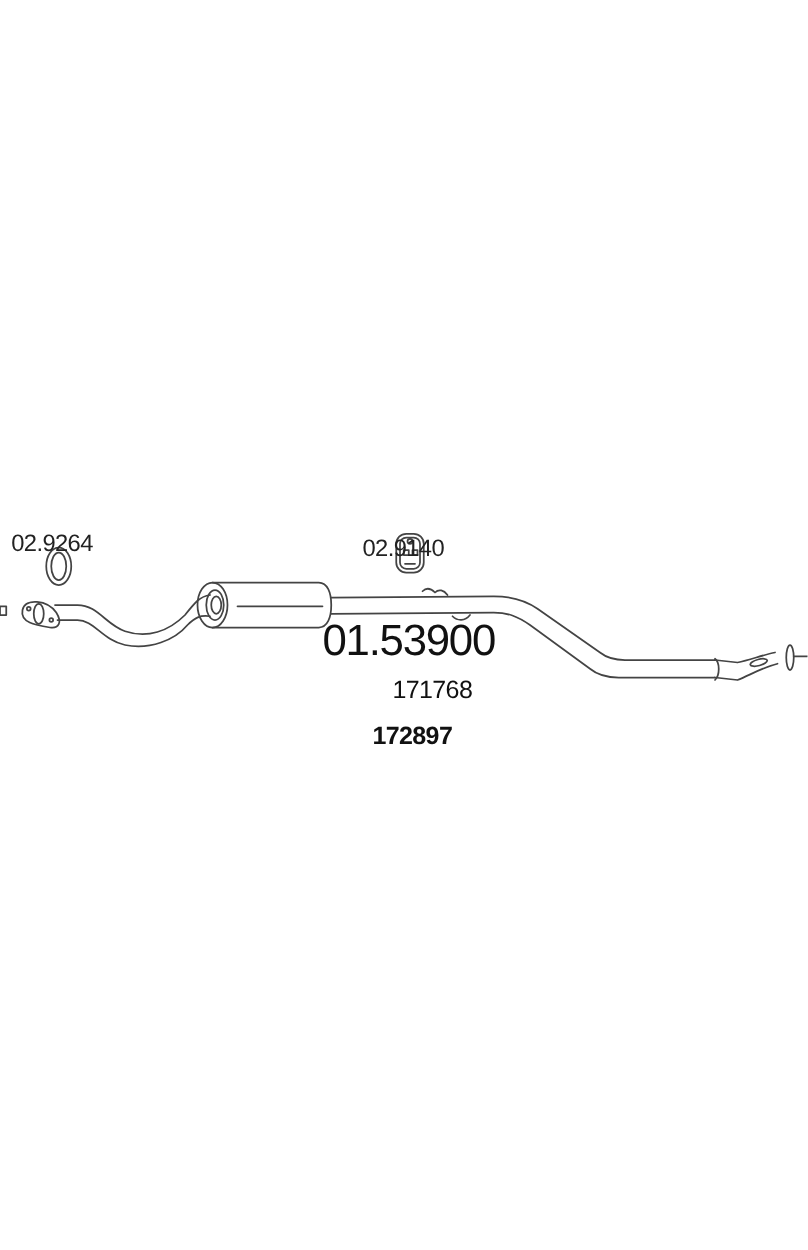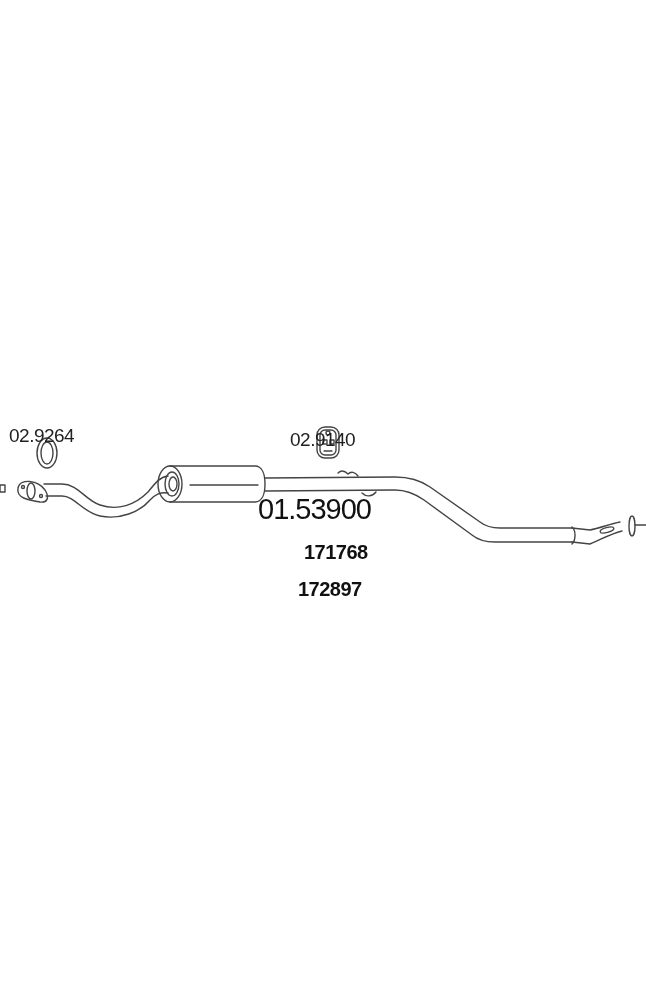--- a/index.html
+++ b/index.html
@@ -1,20 +1,20 @@
 <!DOCTYPE html>
 <html><head>
 <meta charset="utf-8">
 <style>
   html, body { margin: 0; padding: 0; background: #ffffff; }
   body { width: 646px; height: 1000px; position: relative; overflow: hidden;
          font-family: "Liberation Sans", sans-serif; color: #1a1a1a; }
   .label { position: absolute; white-space: nowrap; color: #222; letter-spacing: -0.5px; }
   .small { font-size: 19px; font-weight: normal; }
-  .main { font-size: 29px; letter-spacing: -1px; color: #111; text-align: center; }
+  .main { font-size: 35px; letter-spacing: -1px; color: #111; text-align: center; }
   .sub { font-size: 20px; color: #111; }
   svg.diagram { position: absolute; left: 0; top: 0; }
 </style>
 </head>
 <body>
 
 <svg class="diagram" width="646" height="1000" viewBox="0 0 646 1000">
   <g fill="none" stroke="#444" stroke-width="1.4" stroke-linecap="round" stroke-linejoin="round">
 
     <rect x="0" y="485" width="5" height="7"></rect>
@@ -66,15 +66,15 @@
     <line x1="635" y1="525" x2="646" y2="525"></line>
   </g>
 </svg>
 
 <div class="label small" style="left:9px; top:413px;margin-top:12px;">02.9264</div>
 
 <div class="label small" style="left:290px; top:396px;margin-top:33px;">02.9140</div>
 
 <div class="label main" style="left:258px; top:493px;">01.53900</div>
 
-<div class="label sub" style="left:304px; top:541px;font-weight:bold;">171768</div>
+<div class="label sub" style="left:314px; top:541px;">171768</div>
 
 <div class="label sub" style="left:298px; top:578px;font-weight:bold;">172897</div>
 
 </body></html>

